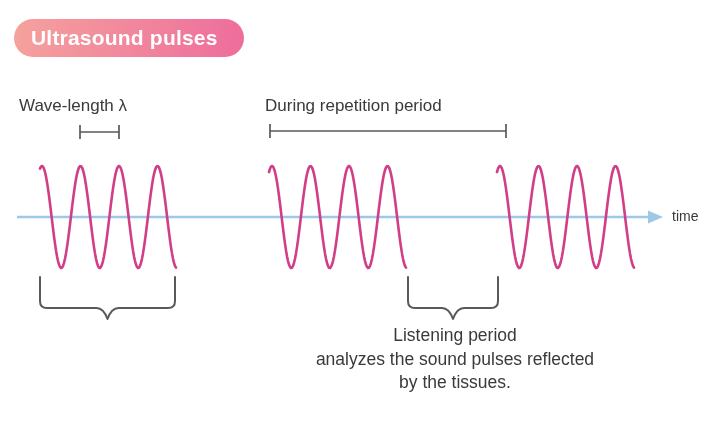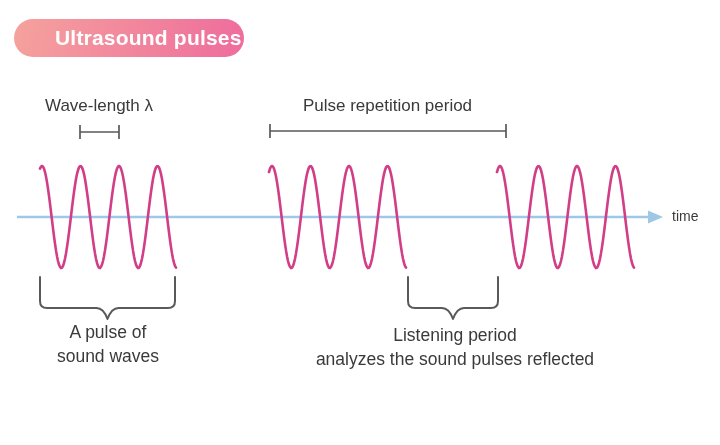--- a/index.html
+++ b/index.html
@@ -5,24 +5,24 @@
   html,body{margin:0;padding:0;background:#ffffff;}
   .stage{
     position:relative;width:720px;height:445px;background:#ffffff;overflow:hidden;
     font-family:"Liberation Sans","DejaVu Sans",sans-serif;color:var(--text-color,#3A3A3C);
   }
   .badge{
     position:absolute;left:14px;top:19px;width:230px;height:38px;border-radius:19px;
     background:linear-gradient(100deg,var(--badge-from,#F5A29D),var(--badge-to,#EE6C9C));
     display:flex;align-items:center;padding-left:17px;box-sizing:border-box;
   }
-  .badge span{color:#ffffff;font-size:21px;font-weight:bold;letter-spacing:0.2px;margin-left:24px;}
+  .badge span{color:#ffffff;font-size:21px;font-weight:bold;letter-spacing:0.2px;}
   svg.canvas{position:absolute;left:0;top:0;width:720px;height:445px;}
   .lbl{position:absolute;font-size:17px;line-height:21px;white-space:nowrap;}
-  .lbl.center{text-align:center;}
+  .lbl.center{}
   .wavelength-label{left:19px;top:95px;width:160px;}
   .prp-label{left:265px;top:95px;width:245px;}
   .time-label{left:672px;top:206px;font-size:14px;}
   .caption{position:absolute;font-size:17.5px;text-align:center;}
   .pulse-caption{left:28px;top:320px;width:160px;line-height:24px;}
   .listening-caption{left:275px;top:324px;width:360px;line-height:23.5px;}
 </style>
 </head>
 <body>
 
@@ -59,27 +59,24 @@
                L 442 308
                Q 449 308 453 319
                Q 457 308 464 308
                L 491 308
                Q 498 308 498 301
                L 498 277" fill="none" stroke="#59595B" stroke-width="2" stroke-linejoin="round" stroke-linecap="round"></path>
     </svg>
 
   <div class="lbl center wavelength-label">Wave-length λ</div>
 
-  <div class="lbl center prp-label">Pulse repetition period</div>
+  <div class="lbl center prp-label">During repetition period</div>
 
   <div class="lbl time-label">time</div>
 
-  <div class="caption pulse-caption">
-    <div>A pulse of</div>
-    <div>sound waves</div>
-  </div>
 
   <div class="caption listening-caption">
     <div>Listening period</div>
     <div>analyzes the sound pulses reflected</div>
+    <div>by the tissues.</div>
   </div>
 
 </div>
 
 </body></html>

